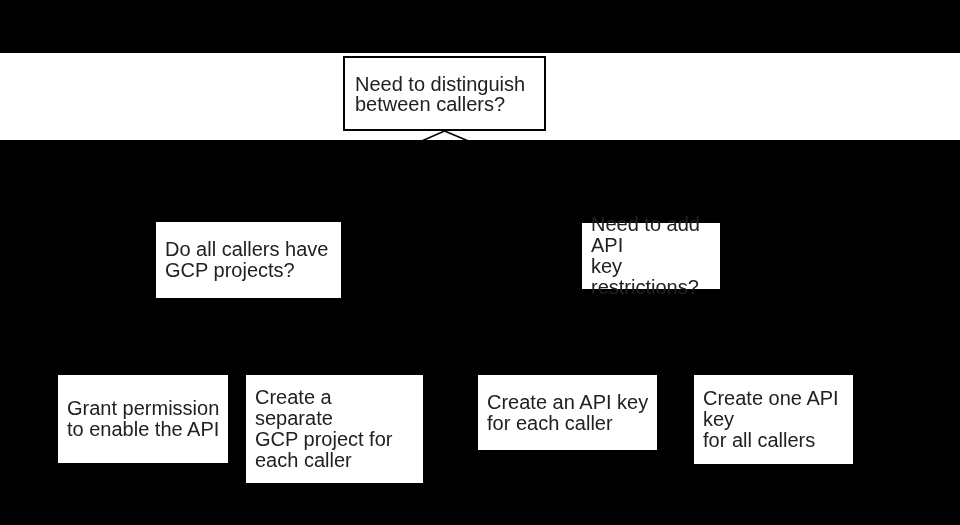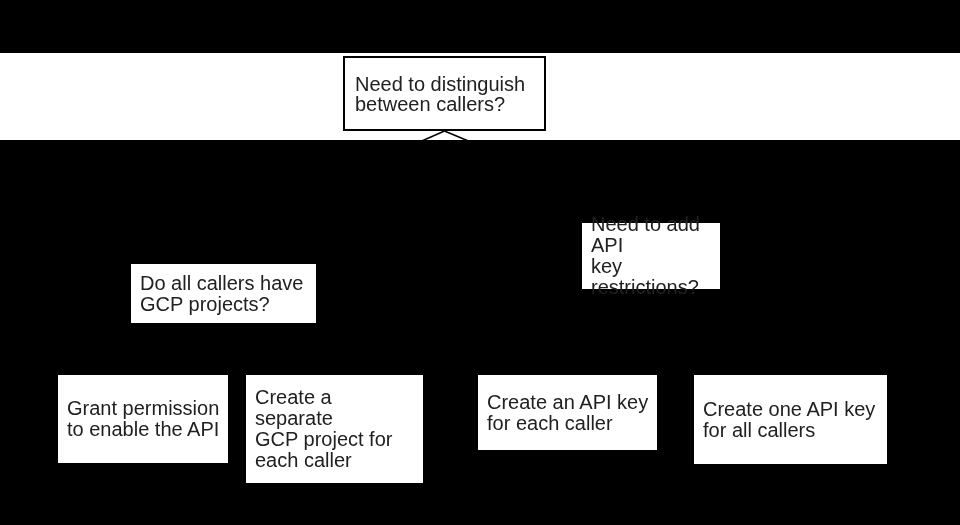--- a/index.html
+++ b/index.html
@@ -44,26 +44,26 @@
     padding: 0 8px 0 9px;
     z-index: 3;
   }
   .node--bordered {
     border: 2px solid #000000;
     padding-left: 10px;
     line-height: 20px;
   }
   
   #node-root            { left: 343px; top: 56px;  width: 203px; height: 75px; }
-  #node-decision-left   { left: 131px; top: 222px; width: 185px; height: 59px; margin-top: 42px; }
+  #node-decision-left   { left: 156px; top: 222px; width: 185px; height: 76px; }
   #node-decision-right  { left: 582px; top: 223px; width: 138px; height: 66px; }
   #node-action-grant    { left: 30px;  top: 375px; width: 170px; height: 88px; margin-left: 28px; }
   #node-action-project  { left: 246px; top: 375px; width: 177px; height: 108px; }
   #node-action-key-each { left: 478px; top: 375px; width: 179px; height: 75px; }
-  #node-action-key-all  { left: 694px; top: 375px; width: 193px; height: 89px; }
+  #node-action-key-all  { left: 694px; top: 375px; width: 159px; height: 89px; }
 </style>
 </head>
 <body>
 
 <div class="band"></div>
 
 <svg class="connectors" viewBox="0 0 960 525" xmlns="http://www.w3.org/2000/svg">
   <line x1="444.5" y1="131" x2="233" y2="224" stroke="#000000" stroke-width="1.5"></line>
   <line x1="444.5" y1="131" x2="667" y2="224" stroke="#000000" stroke-width="1.5"></line>
 </svg>

